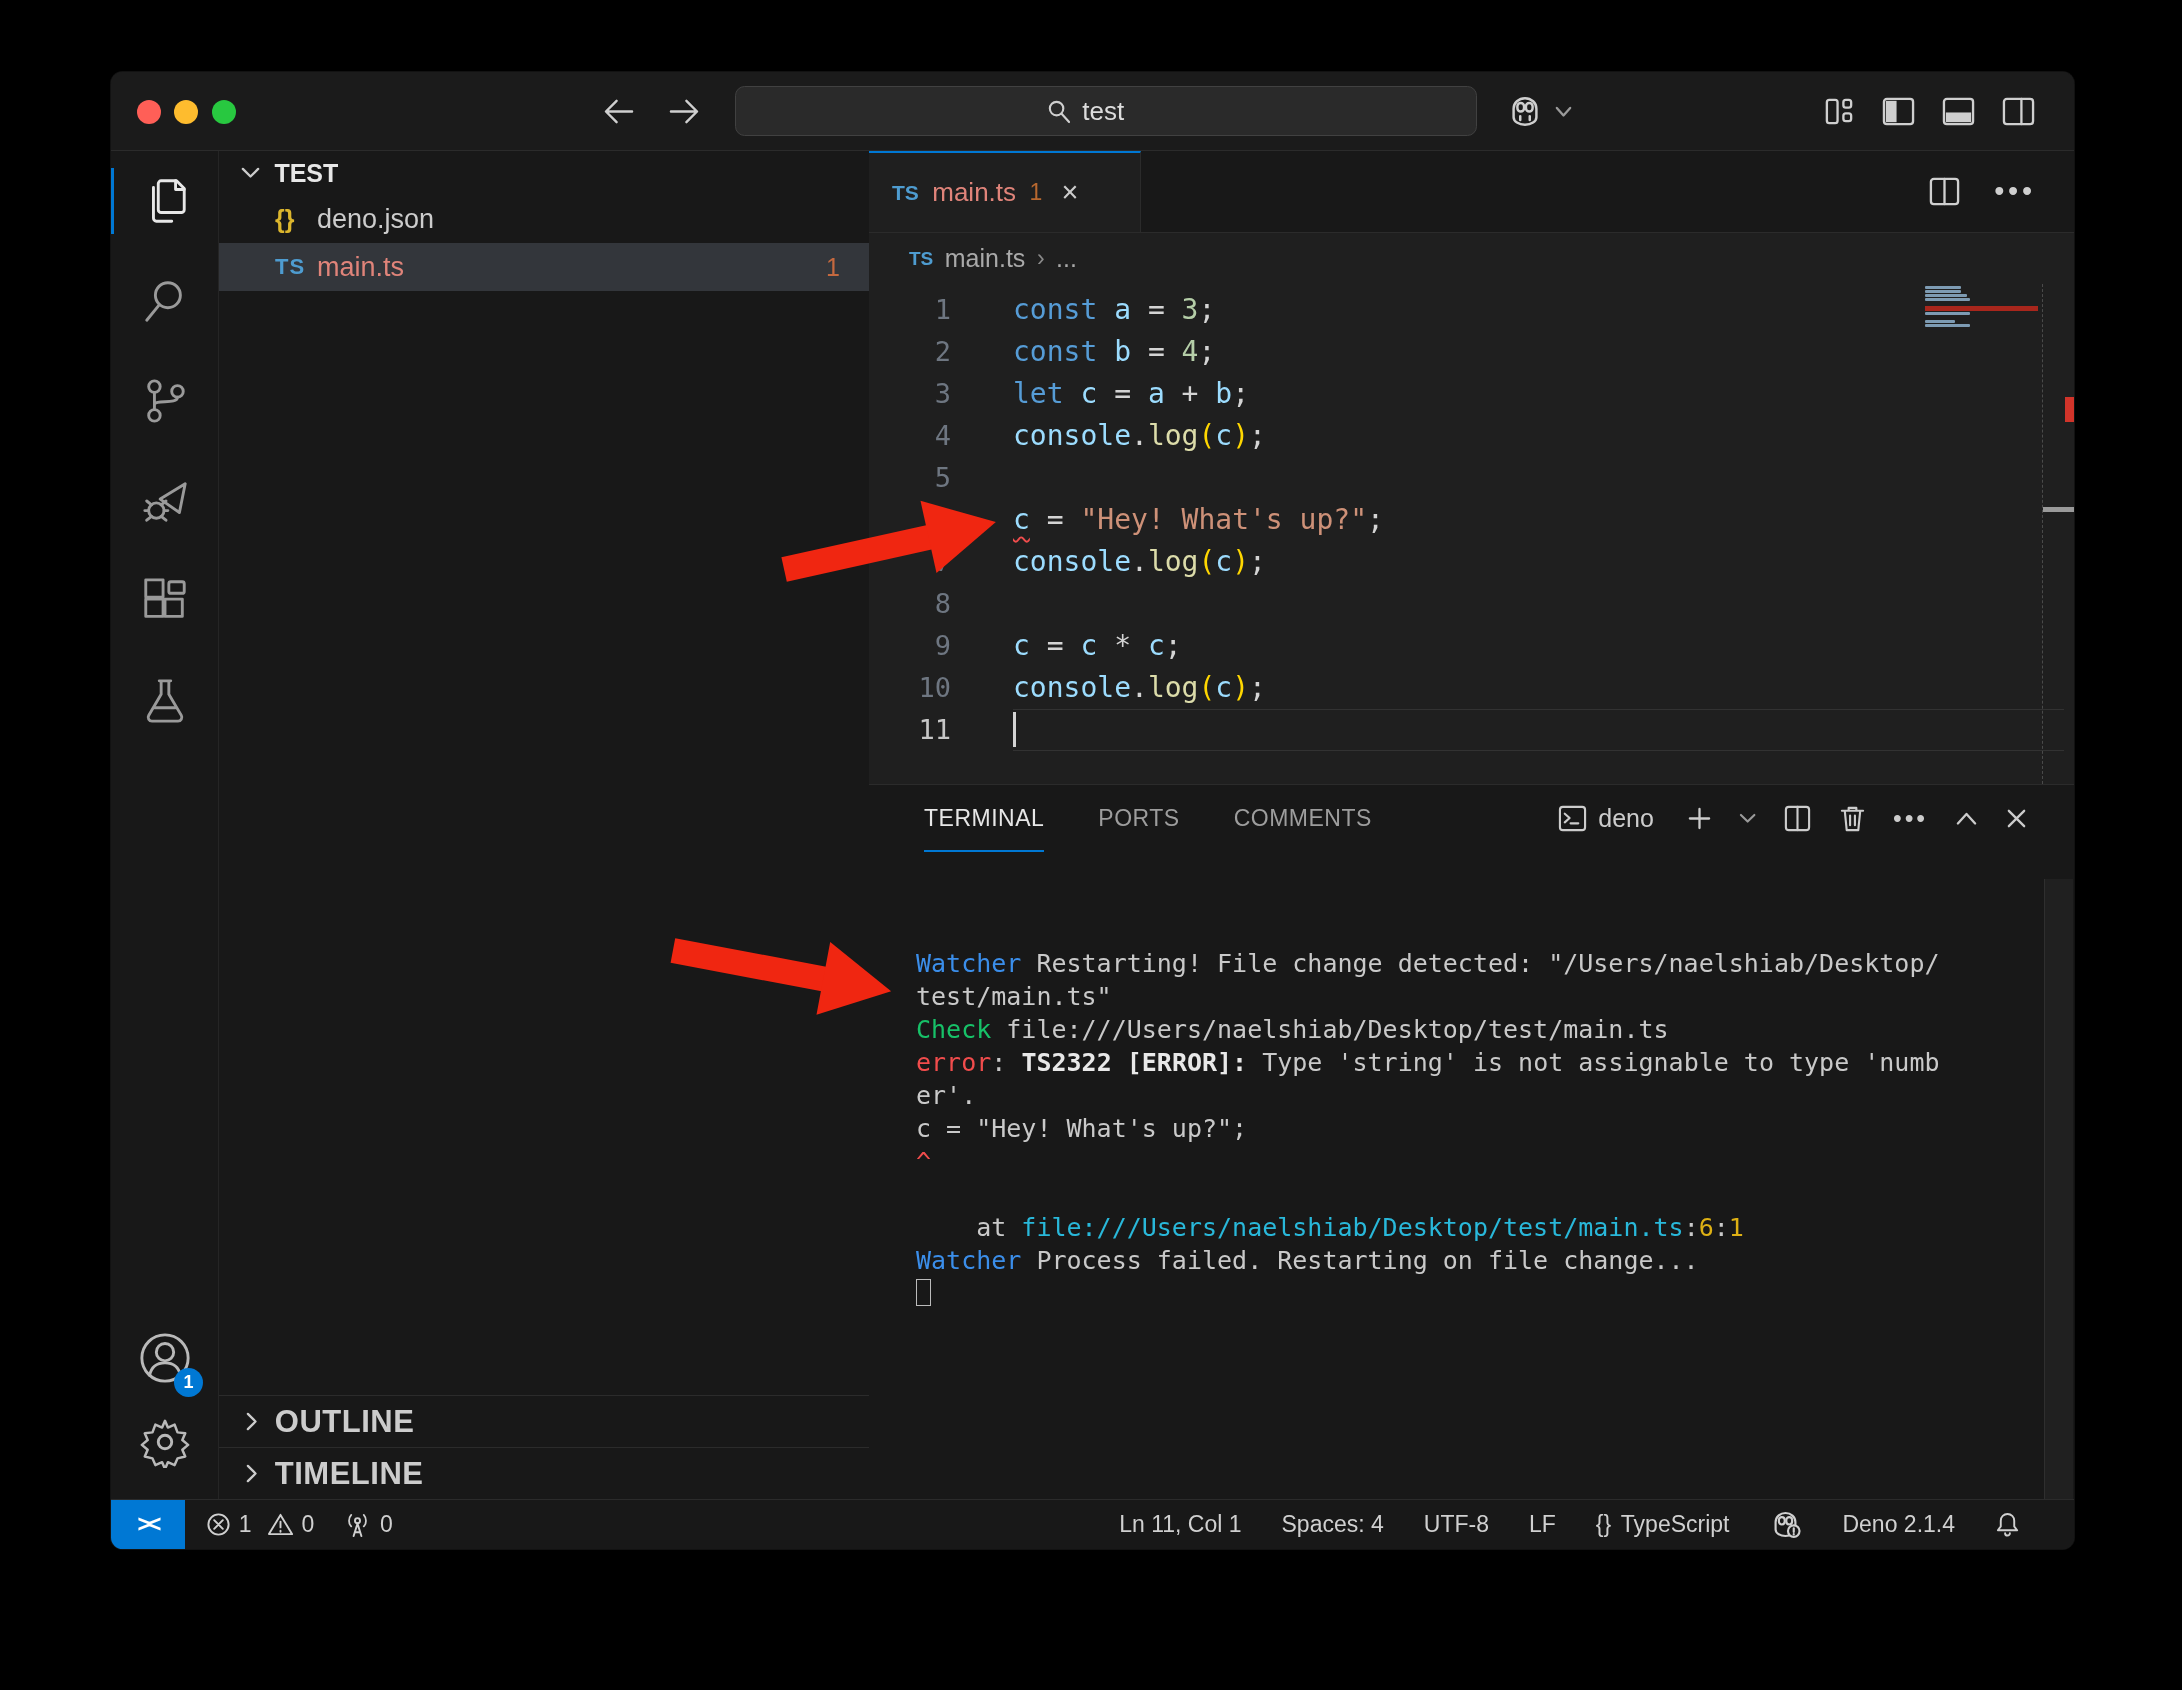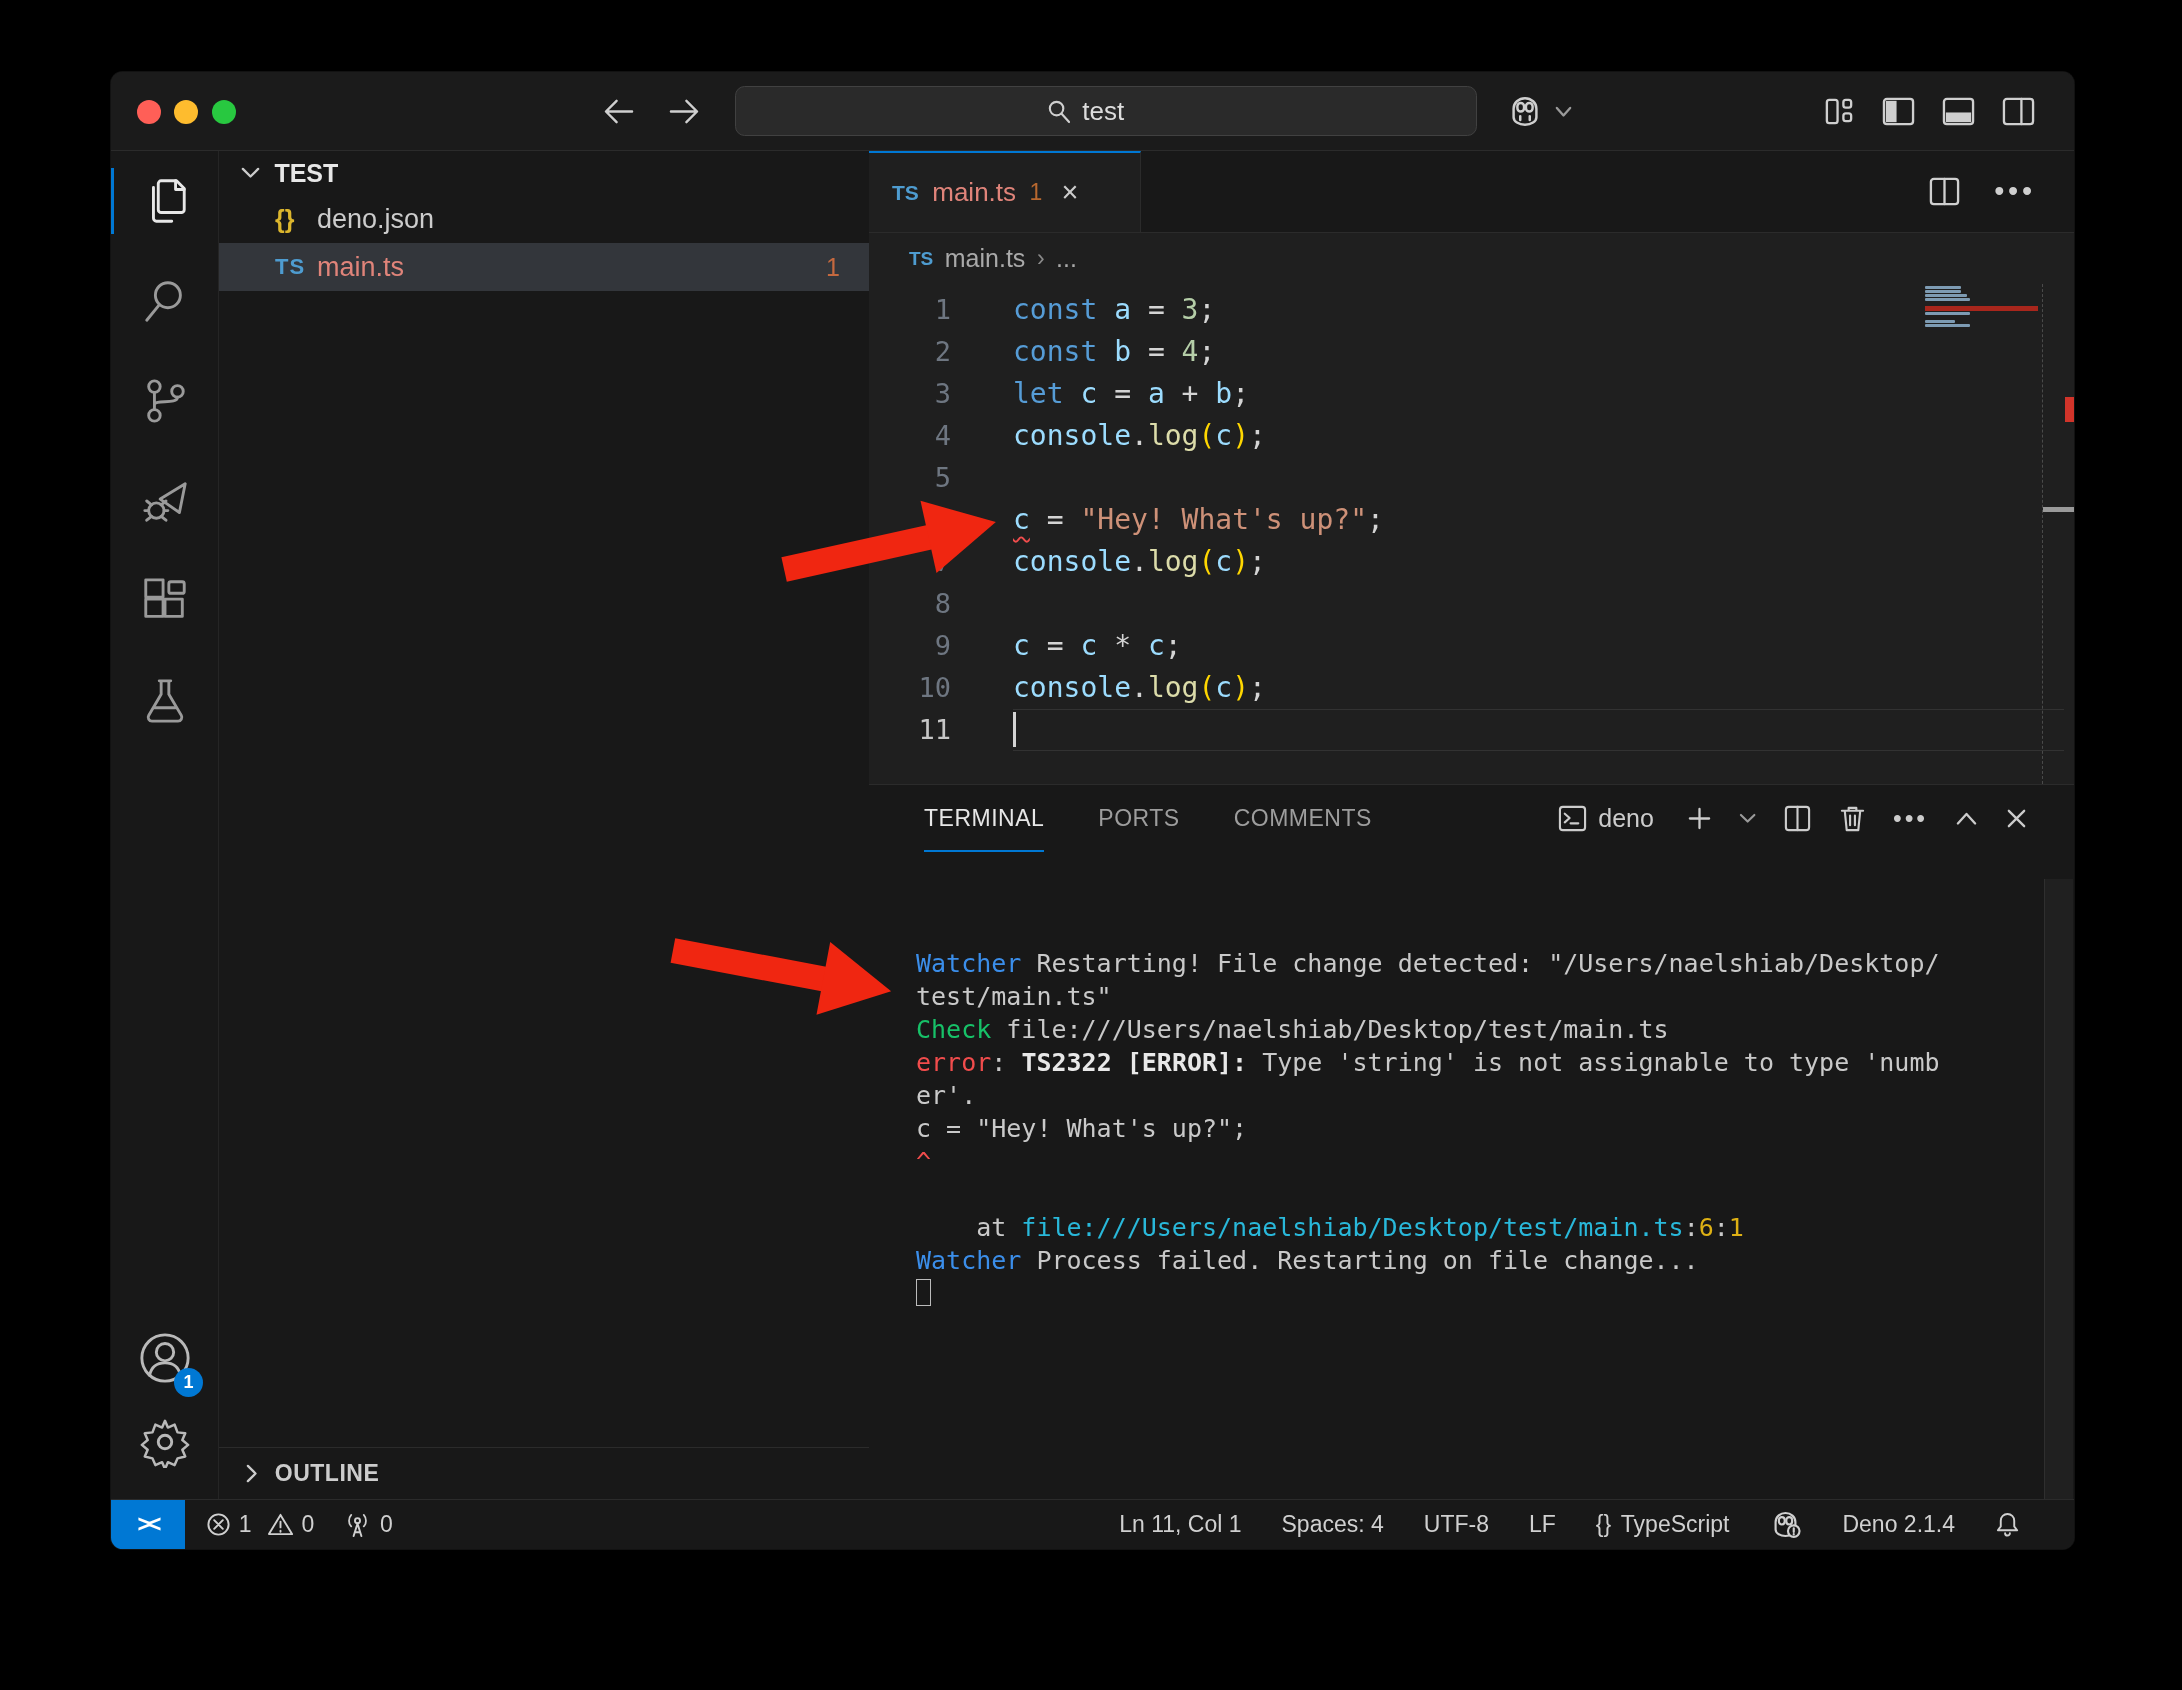--- a/index.html
+++ b/index.html
@@ -41,21 +41,21 @@
   .sb-root svg{flex:none}
   .file-row{height:48px;display:flex;align-items:center;padding-left:56px;padding-right:29px;font-size:27px;color:#cccccc;}
   .file-row.selected{background:#33363b;}
   .fi{width:42px;flex:none;font-weight:bold;}
   .fi.json{color:#dcb62d;font-size:25px;}
   .fi.ts{color:#4e9cd0;font-size:22px;letter-spacing:1px;}
   .file-row.selected .fname{color:#e0847a;}
   .fbadge{margin-left:auto;color:#c5693f;font-size:25px;}
   .sb-bottom{position:absolute;bottom:0;left:0;right:0;}
   .sb-sec{height:52px;border-top:1px solid #2b2b2b;display:flex;align-items:center;gap:15.4px;padding-left:25px;
-    font-weight:bold;font-size:23px;color:#cccccc;letter-spacing:0.5px;}
+    font-weight:bold;font-size:31px;color:#cccccc;letter-spacing:0.5px;}
   
   .editorcol{flex:1;display:flex;flex-direction:column;min-width:0;background:#1f1f1f;}
   .tabbar{height:82px;background:#181818;border-bottom:1px solid #2b2b2b;display:flex;flex:none;position:relative;}
   .tab{width:272px;background:#1f1f1f;border-top:2.9px solid #0078d4;border-right:1px solid #2b2b2b;
     display:flex;align-items:center;gap:13.4px;padding:0 23px;font-size:26px;}
   .tab .ts-ico{color:#4e9cd0;font-weight:bold;font-size:21px;}
   .tab .tname{color:#e0847a;}
   .tab .tbadge{color:#b8682f;font-size:23px;}
   .tab .tclose{color:#cccccc;font-size:29px;margin-left:5.8px;}
   .tab-actions{margin-left:auto;display:flex;align-items:center;gap:33px;padding-right:38px;color:#cfcfcf;}
@@ -264,20 +264,26 @@
             <span class="fbadge">1</span>
           </div>
         </div>
       <div class="sb-bottom">
         <div class="sb-sec">
           <svg width="15.4" height="21" viewBox="0 0 16 22" fill="none" stroke="#cccccc" stroke-width="2.4">
               <path d="M4 3 L12 11 L4 19"></path>
             </svg>
           <span>OUTLINE</span>
         </div>
+        <div class="sb-sec">
+          <svg width="15.4" height="21" viewBox="0 0 16 22" fill="none" stroke="#cccccc" stroke-width="2.4">
+              <path d="M4 3 L12 11 L4 19"></path>
+            </svg>
+          <span>TIMELINE</span>
+        </div>
       </div>
     </div>
 
     <div class="editorcol">
       <div class="tabbar">
         <div class="tab">
           <span class="ts-ico">TS</span>
           <span class="tname">main.ts</span>
           <span class="tbadge">1</span>
           <span class="tclose">×</span>

